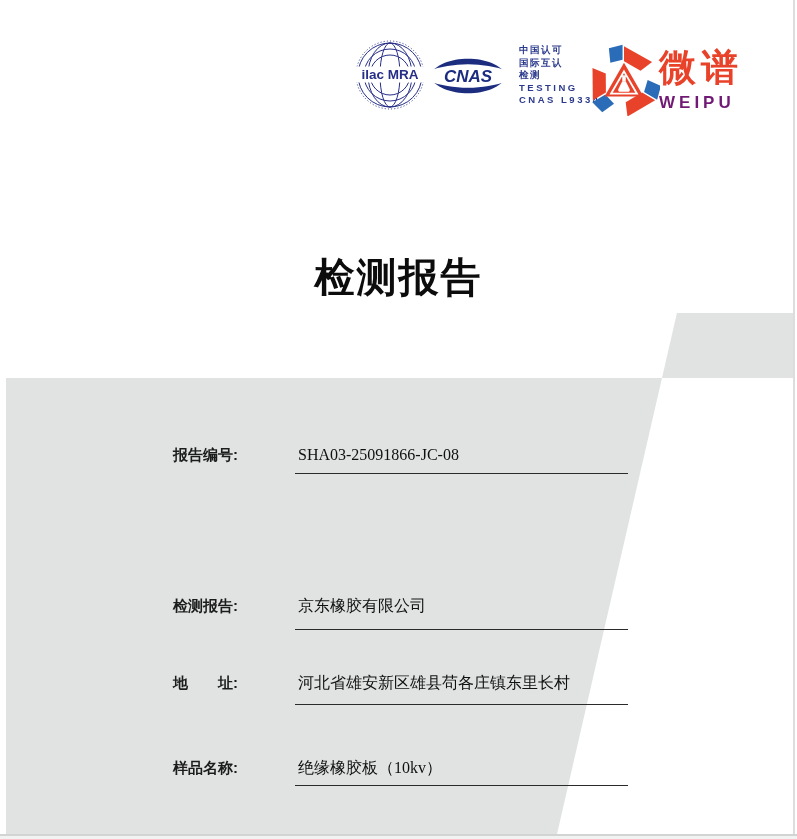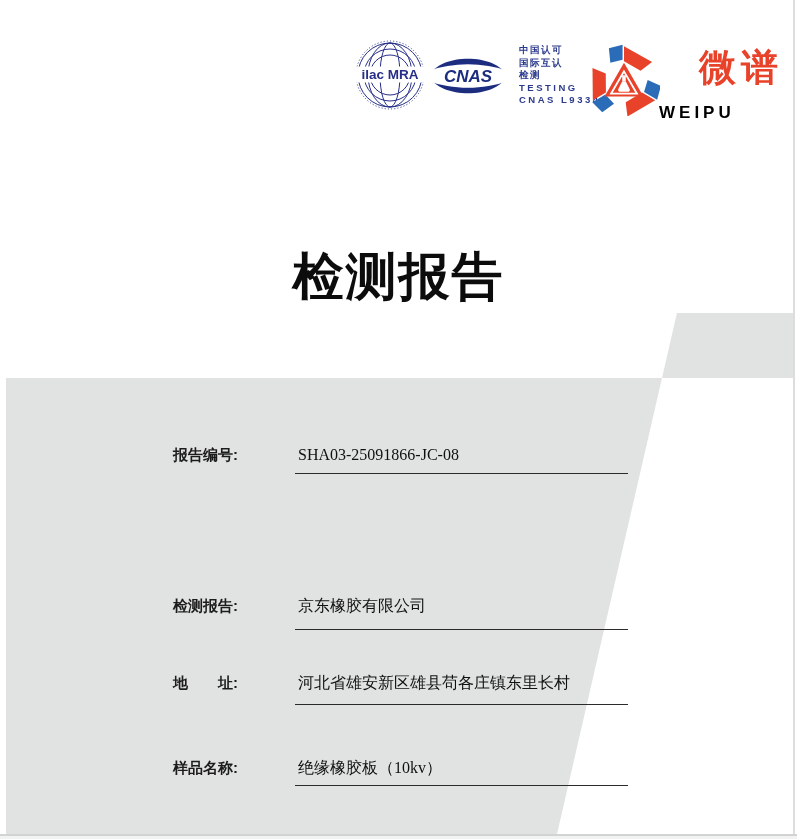--- a/index.html
+++ b/index.html
@@ -35,31 +35,31 @@
   .logo-cnas   { position:absolute; left:428px; top:50px; }
   .accred {
     position:absolute; left:519px; top:44px; color:#2b3a8c;
     font-size:9.5px; line-height:12.5px; font-weight:700; letter-spacing:1.5px;
   }
   .accred .lat { letter-spacing:2.5px; }
   .logo-weipu-mark { position:absolute; left:588px; top:44px; }
   .weipu-text { position:absolute; left:659px; top:48px; width:90px; }
   .weipu-cn {
     color:#e8432a; font-size:37px; font-weight:800; letter-spacing:5px;
-    line-height:40px; white-space:nowrap;margin-left:40px;
+    line-height:40px; white-space:nowrap;
   }
   .weipu-en {
-    color:#000000; font-size:17px; font-weight:800; letter-spacing:4px;
-    line-height:18px; margin-top:16px;
+    color:#701a75; font-size:17px; font-weight:800; letter-spacing:4px;
+    line-height:18px; margin-top:6px;
   }
 
   
   .doc-title {
     position:absolute; left:0; top:251px; width:100%;
-    text-align:center; font-size:51px; line-height:52px; font-weight:600;
+    text-align:center; font-size:40px; line-height:52px; font-weight:600;
     color:#0c0c0c; letter-spacing:2px;
   }
 
   
   .row { position:absolute; left:0; width:100%; height:40px; }
   .r1 { top:445px; } .r2 { top:519px; } .r3 { top:596px; } .r4 { top:673px; } .r5 { top:758px; }
   .row .lbl {
     position:absolute; left:173px; top:0; font-size:15px; line-height:20px;
     font-weight:700; color:#1c1c1c; white-space:pre;
   }

